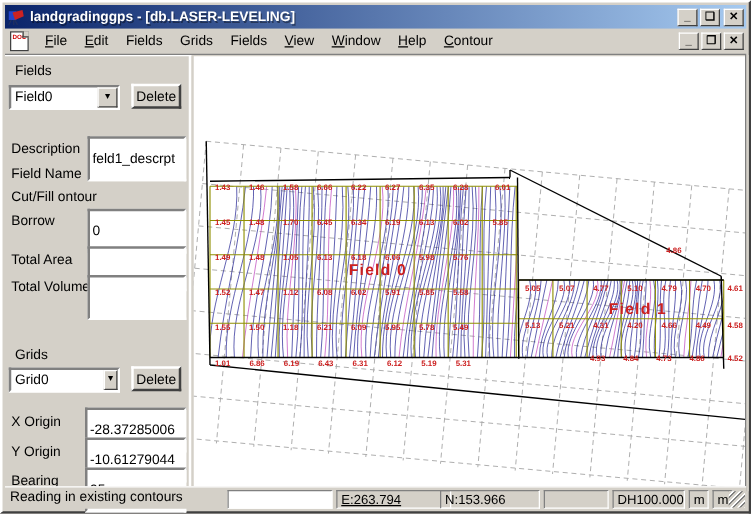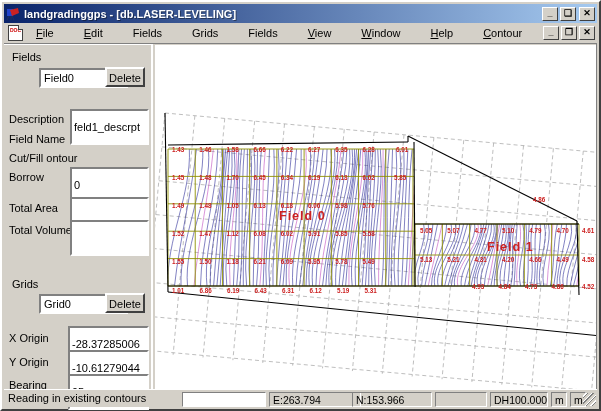--- a/index.html
+++ b/index.html
@@ -34,21 +34,21 @@
   .mdi-btns { margin-left:auto; display:flex; padding-right:2px; }
 
   
   .leftpanel { position:absolute; left:2px; top:42px; width:149px; height:349px;
     background:#d4d0c8; border-right:2px solid; border-color:#808080 #ffffff #808080 #808080;
     border-top:1px solid #ffffff; }
   .plabel { position:absolute; font-size:11px; color:#000; white-space:nowrap; }
   .tb { position:absolute; background:#fff; border:2px solid; border-color:#808080 #ffffff #ffffff #808080;
     font-family:"Liberation Sans",sans-serif; font-size:11px; padding:16px 2px; color:#000; }
   .combo { position:absolute; background:#fff; border:2px solid; border-color:#808080 #ffffff #ffffff #808080;
-    display:flex; align-items:center;margin-left:32px; }
+    display:flex; align-items:center; }
   .combo-text { flex:1; padding-left:3px; font-size:11px; }
   .combo-btn { width:16px; height:100%; background:#d4d0c8;
     border:1px solid; border-color:#ffffff #404040 #404040 #ffffff;
     font-size:7px; text-align:center; line-height:13px; color:#000; }
   .btn { position:absolute; background:#d4d0c8; border:2px solid; border-color:#ffffff #404040 #404040 #ffffff;
     font-family:"Liberation Sans",sans-serif; font-size:11px; text-align:center; color:#000; padding-top:1px; cursor:default; }
 
   
   .map { position:absolute; left:153px; top:43px; width:441px; height:348px; background:#ffffff; }
   .map-border { position:absolute; left:594px; top:42px; width:3px; height:349px; background:#d4d0c8;
@@ -77,21 +77,21 @@
       <path d="M3 9 L1 13 M6 9 L8 13 M5 9 L5 13" stroke="#203060" stroke-width="1" fill="none"></path>
     </svg>
     <span class="title-text">landgradinggps - [db.LASER-LEVELING]</span>
     <div class="wbtn">_</div>
     <div class="wbtn">❑</div>
     <div class="wbtn" style="margin-left:3px;">✕</div>
   </div>
 
   <div class="menubar">
     <div class="doc-icon">DOC</div>
-    <div id="menu-items" style="display:flex;gap:16px;">
+    <div id="menu-items" style="display:flex;">
         <span class="menuitem"><u>F</u>ile</span>
         <span class="menuitem"><u>E</u>dit</span>
         <span class="menuitem">Fields</span>
         <span class="menuitem">Grids</span>
         <span class="menuitem">Fields</span>
         <span class="menuitem"><u>V</u>iew</span>
         <span class="menuitem"><u>W</u>indow</span>
         <span class="menuitem"><u>H</u>elp</span>
         <span class="menuitem"><u>C</u>ontour</span>
       </div>
@@ -418,21 +418,21 @@
         </g>
         <text x="277" y="218" fill="#cc2020" font-size="12.5" font-weight="bold" letter-spacing="1">Field 0</text>
         <text x="485" y="249" fill="#cc2020" font-size="12.5" font-weight="bold" letter-spacing="1">Field 1</text>
       </svg>
   </div>
   <div class="map-border"></div>
 
   <div class="statusbar">
     <span class="sb-msg">Reading in existing contours</span>
     <div class="sb-panel sb-white" style="left:178px; width:84px;"></div>
-    <div class="sb-panel" style="left:265px; width:92px;">E:263.794</div>
+    <div class="sb-panel" style="left:265px; width:92px;text-decoration:underline;">E:263.794</div>
     <div class="sb-panel" style="left:348px; width:80px;">N:153.966</div>
     <div class="sb-panel" style="left:431px; width:52px;"></div>
     <div class="sb-panel" style="left:486px; width:58px;">DH100.000</div>
     <div class="sb-panel" style="left:547px; width:16px;">m</div>
     <div class="sb-panel" style="left:566px; width:16px;">m</div>
     <div class="sb-grip"></div>
   </div>
 
 </div>
 

